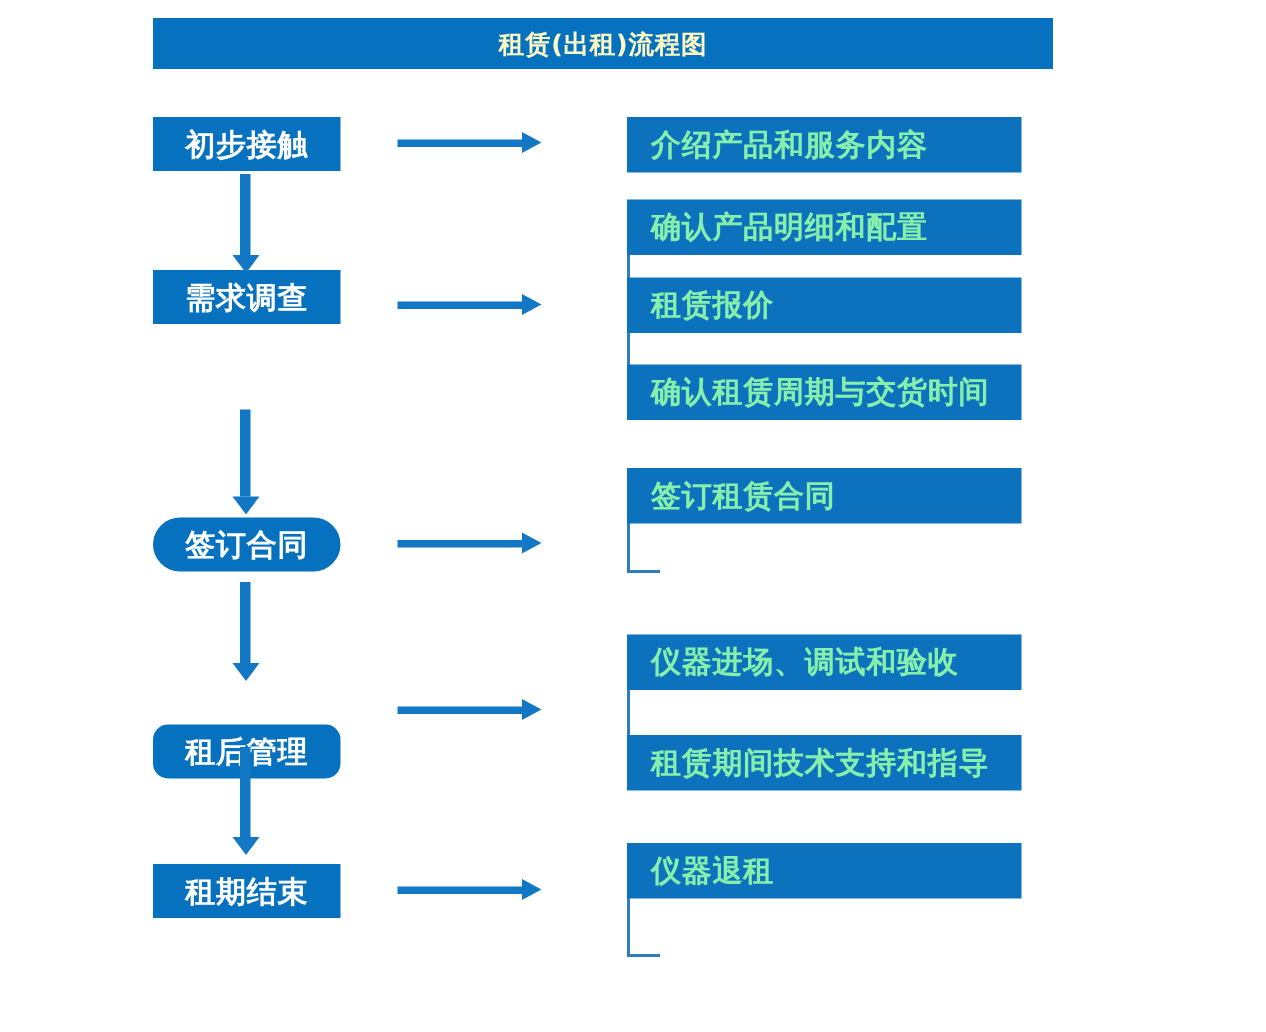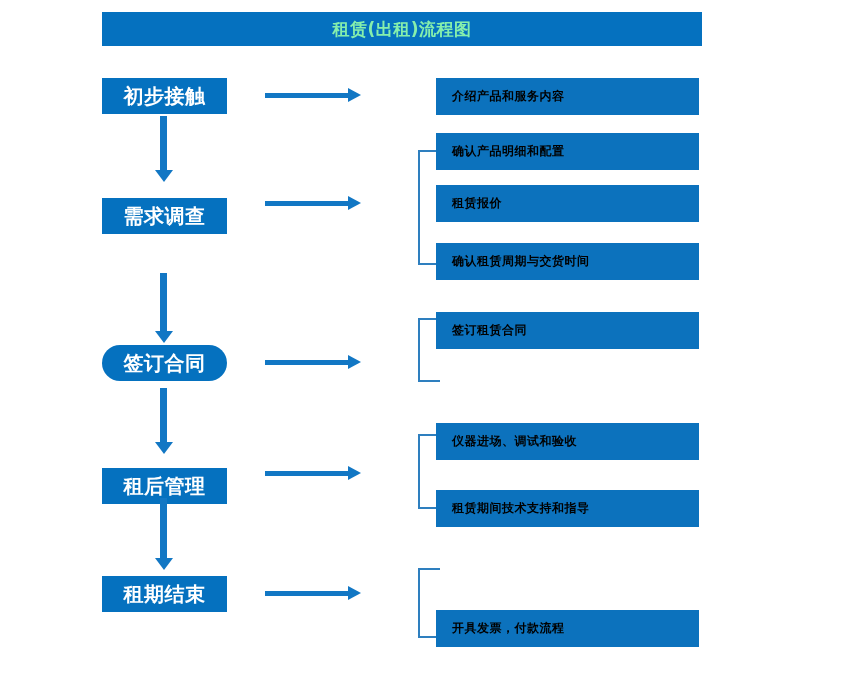--- a/index.html
+++ b/index.html
@@ -23,21 +23,21 @@
   .title-bar {
     position: absolute;
     left: 102px;
     top: 12px;
     width: 600px;
     height: 34px;
     background: #0571BF;
     display: flex;
     align-items: center;
     justify-content: center;
-    color: #86efac;
+    color: #fef9c3;
     font-size: 17px;
     font-weight: bold;
     letter-spacing: 0.5px;
   }
 
   
   .stage-box {
     position: absolute;
     left: 102px;
     width: 125px;
@@ -48,28 +48,28 @@
     justify-content: center;
     color: #ffffff;
     font-size: 20px;
     font-weight: bold;
     letter-spacing: 0.5px;
   }
 
   
   .detail-box {
     position: absolute;
-    left: 436px;
+    left: 418px;
     width: 263px;
     height: 37px;
     background: #0C72BD;
     display: flex;
     align-items: center;
-    color: #000000;
-    font-size: 12px;
+    color: #86efac;
+    font-size: 20px;
     font-weight: bold;
     padding-left: 16px;
     box-sizing: border-box;
     letter-spacing: 0.5px;
   }
 
   
   .h-arrow {
     position: absolute;
     left: 265px;
@@ -160,21 +160,21 @@
   </div>
   <div class="detail-box" style="top:78px;">
     <span>介绍产品和服务内容</span>
   </div>
 
   <div class="v-arrow" style="left:155px; top:116px; height:66px;">
     <div class="shaft" style="height:54px;"></div>
     <div class="head"></div>
   </div>
 
-  <div class="stage-box" style="top:198px;">
+  <div class="stage-box" style="top:180px;">
     <span>需求调查</span>
   </div>
   <div class="h-arrow" style="top:196px;">
     <div class="shaft"></div>
     <div class="head"></div>
   </div>
 
   <div class="bracket" style="top:150px; height:115px;">
     <div class="spine"></div>
     <div class="tick top"></div>
@@ -212,21 +212,21 @@
 
   <div class="detail-box" style="top:312px;text-align:right;">
     <span>签订租赁合同</span>
   </div>
 
   <div class="v-arrow" style="left:155px; top:388px; height:66px;">
     <div class="shaft" style="height:54px;"></div>
     <div class="head"></div>
   </div>
 
-  <div class="stage-box" style="top:468px;">
+  <div class="stage-box" style="top:483px;border-radius:10px;">
     <span>租后管理</span>
   </div>
   <div class="h-arrow" style="top:466px;">
     <div class="shaft"></div>
     <div class="head"></div>
   </div>
 
   <div class="bracket" style="top:434px; height:75px;">
     <div class="spine"></div>
     <div class="tick top"></div>
@@ -252,17 +252,17 @@
     <div class="shaft"></div>
     <div class="head"></div>
   </div>
 
   <div class="bracket" style="top:568px; height:70px;">
     <div class="spine"></div>
     <div class="tick top"></div>
     <div class="tick bottom"></div>
   </div>
 
-  <div class="detail-box" style="top:610px;">
-    <span>开具发票，付款流程</span>
+  <div class="detail-box" style="top:562px;">
+    <span>仪器退租</span>
   </div>
 
 </div>
 
 </body></html>

